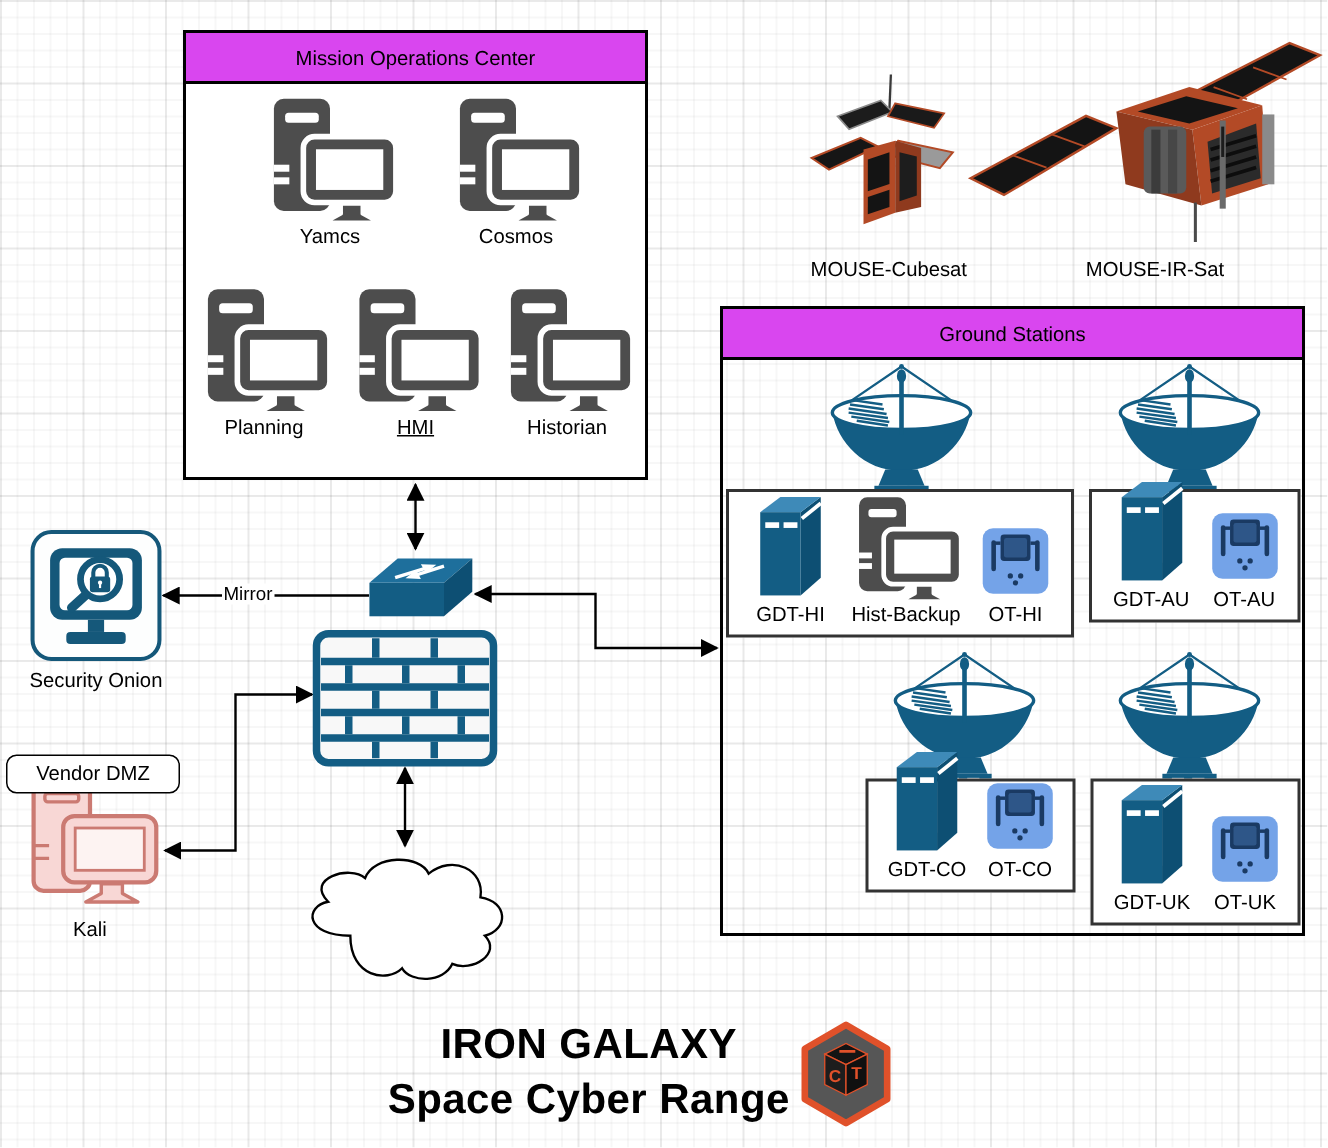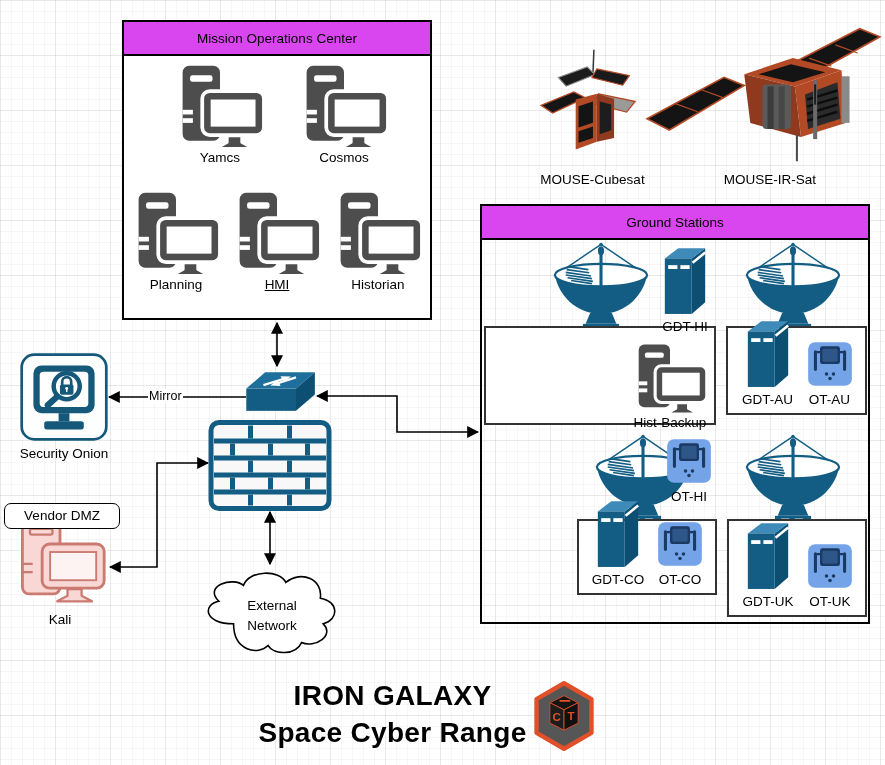--- a/index.html
+++ b/index.html
@@ -282,21 +282,20 @@
     </svg>
 
   <svg class="abs" width="124" height="93" viewBox="0 0 124 92" style="left:208px;top:419px;">
       <use href="#i-firewall"></use>
     </svg>
 
   <div class="abs" style="left:203px;top:566px;width:138px;height:92px;">
     <svg width="138" height="92" viewBox="0 0 140 92">
         <use href="#i-cloud"></use>
       </svg>
-    <div class="cloud-text" style="width:90px;left:24px;">External Network</div>
   </div>
 
   <svg class="abs" width="108" height="120" viewBox="0 0 110 125" style="left:538px;top:42px;">
       <use href="#i-cubesat"></use>
     </svg>
   <div class="abs lbl center" style="left:530px;top:172px;width:125px;">MOUSE-Cubesat</div>
 
   <svg class="abs" width="238" height="145" viewBox="0 0 235 140" style="left:645px;top:20px;">
       <use href="#i-irsat"></use>
     </svg>
@@ -312,21 +311,21 @@
   <svg class="abs" width="118" height="94" viewBox="0 0 124 104" style="left:734px;top:238px;">
       <use href="#i-dish"></use>
     </svg>
   <svg class="abs" width="118" height="94" viewBox="0 0 124 104" style="left:584px;top:430px;">
       <use href="#i-dish"></use>
     </svg>
   <svg class="abs" width="118" height="94" viewBox="0 0 124 104" style="left:734px;top:430px;">
       <use href="#i-dish"></use>
     </svg>
 
-  <div class="abs subbox" style="left:484px;top:326px;width:232px;height:99px;gap:8px;padding:4px 2px 5px;flex-direction:column;">
+  <div class="abs subbox" style="left:484px;top:326px;width:232px;height:99px;gap:8px;padding:4px 2px 5px;">
     <div class="node">
       <svg width="54" height="74" viewBox="0 0 64 88">
           <use href="#i-server"></use>
         </svg>
       <div class="lbl">GDT-HI</div>
     </div>
     <div class="node">
       <svg width="84" height="72" viewBox="0 0 100 92" style="color:#4d4d4d">
           <use href="#i-ws"></use>
         </svg>

